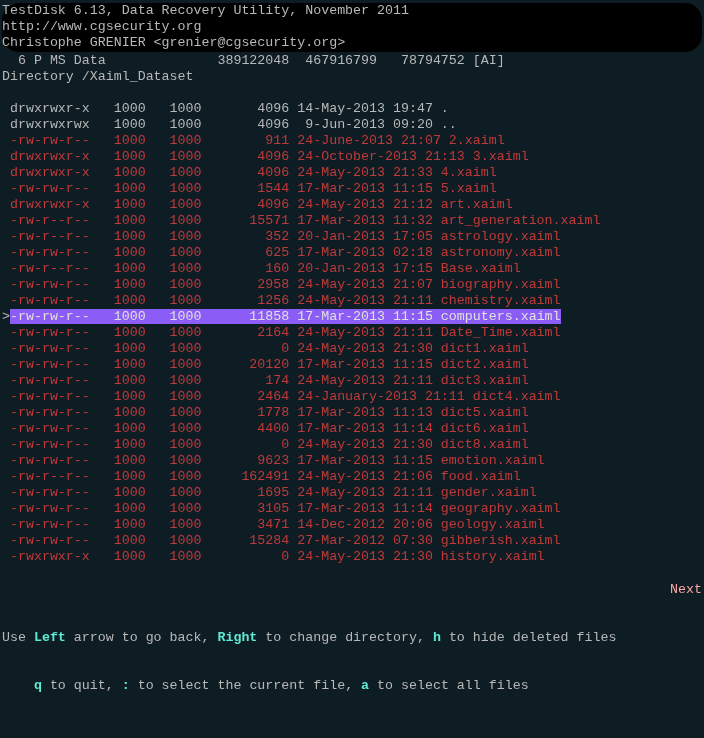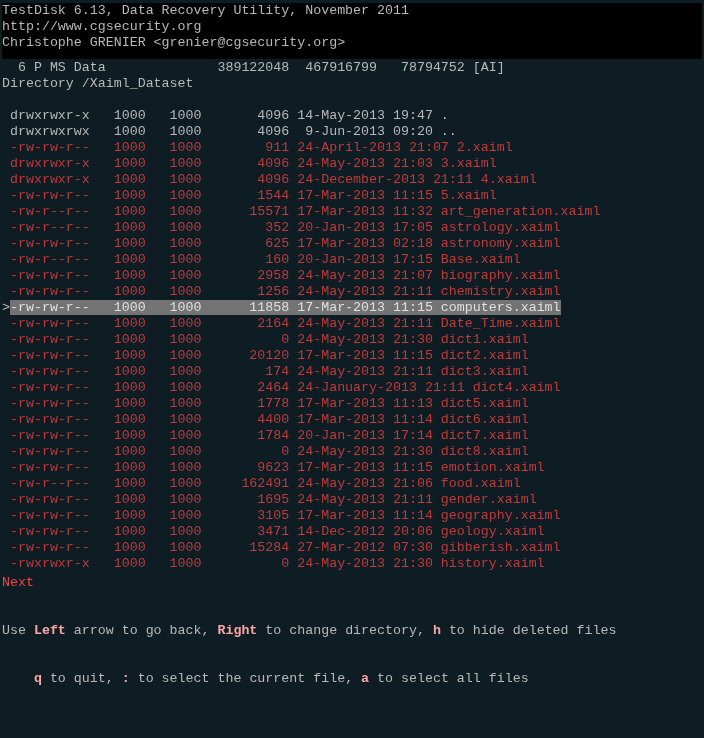--- a/index.html
+++ b/index.html
@@ -16,21 +16,22 @@
       line-height: 16px;
       color: #b8b8b8;
       overflow: hidden;
     }
     .terminal {
       padding: 3px 2px;
       background: #0e1c24;
     }
     .top-black {
       background: #000;
-      padding-bottom: 8px;
+      padding-bottom: 1px;
+      border-radius: 17px;
     }
     .header-line {
       color: #b8b8b8;
       white-space: pre;
     }
     .dark-area {
       background: #0e1c24;
       padding-top: 1px;
     }
     .info-line {
@@ -45,76 +46,76 @@
       margin-top: 16px;
     }
     .row {
       white-space: pre;
       color: #b8b8b8;
     }
     .row.deleted {
       color: #c03a3a;
     }
     .row.selected {
-      background: #737373;
+      background: #8b5cf6;
       color: #e0e0e0;
     }
     .cursor {
       display: inline;
       color: #b8b8b8;
     }
     .next-line {
-      text-align: left;
-      color: #ef4444;
-      margin-top: 3px;
+      text-align: right;
+      color: #fca5a5;
+      margin-top: 17px;
     }
     .footer {
       margin-top: 0px;
       white-space: pre;
     }
     .footer b {
       font-weight: bold;
-      color: #fca5a5;
+      color: #5eead4;
       font-family: Liberation Mono, monospace;
     }
   </style>
 </head>
 <body>
 
 <div class="terminal">
   <div class="top-black">
     <div class="header-line">TestDisk 6.13, Data Recovery Utility, November 2011</div>
     <div class="header-line">http://www.cgsecurity.org</div>
     <div class="header-line">Christophe GRENIER &lt;grenier@cgsecurity.org&gt;</div>
   </div>
   <div class="dark-area">
     <div class="info-line">  6 P MS Data              389122048  467916799   78794752 [AI]</div>
     <div class="dir-line">Directory /Xaiml_Dataset</div>
     <div class="listing" id="listing">
         <div class="row"> drwxrwxr-x   1000   1000       4096 14-May-2013 19:47 .</div>
         <div class="row"> drwxrwxrwx   1000   1000       4096  9-Jun-2013 09:20 ..</div>
-        <div class="row deleted"> -rw-rw-r--   1000   1000        911 24-April-2013 21:07 2.xaiml</div>
-        <div class="row deleted"> drwxrwxr-x   1000   1000       4096 24-May-2013 21:03 3.xaiml</div>
-        <div class="row deleted"> drwxrwxr-x   1000   1000       4096 24-December-2013 21:11 4.xaiml</div>
+        <div class="row deleted"> -rw-rw-r--   1000   1000        911 24-June-2013 21:07 2.xaiml</div>
+        <div class="row deleted"> drwxrwxr-x   1000   1000       4096 24-October-2013 21:13 3.xaiml</div>
+        <div class="row deleted"> drwxrwxr-x   1000   1000       4096 24-May-2013 21:33 4.xaiml</div>
         <div class="row deleted"> -rw-rw-r--   1000   1000       1544 17-Mar-2013 11:15 5.xaiml</div>
+        <div class="row deleted"> drwxrwxr-x   1000   1000       4096 24-May-2013 21:12 art.xaiml</div>
         <div class="row deleted"> -rw-r--r--   1000   1000      15571 17-Mar-2013 11:32 art_generation.xaiml</div>
         <div class="row deleted"> -rw-r--r--   1000   1000        352 20-Jan-2013 17:05 astrology.xaiml</div>
         <div class="row deleted"> -rw-rw-r--   1000   1000        625 17-Mar-2013 02:18 astronomy.xaiml</div>
         <div class="row deleted"> -rw-r--r--   1000   1000        160 20-Jan-2013 17:15 Base.xaiml</div>
         <div class="row deleted"> -rw-rw-r--   1000   1000       2958 24-May-2013 21:07 biography.xaiml</div>
         <div class="row deleted"> -rw-rw-r--   1000   1000       1256 24-May-2013 21:11 chemistry.xaiml</div>
         <div class="row"><span class="cursor">&gt;</span><span class="row selected" style="display:inline">-rw-rw-r--   1000   1000      11858 17-Mar-2013 11:15 computers.xaiml</span></div>
         <div class="row deleted"> -rw-rw-r--   1000   1000       2164 24-May-2013 21:11 Date_Time.xaiml</div>
         <div class="row deleted"> -rw-rw-r--   1000   1000          0 24-May-2013 21:30 dict1.xaiml</div>
         <div class="row deleted"> -rw-rw-r--   1000   1000      20120 17-Mar-2013 11:15 dict2.xaiml</div>
         <div class="row deleted"> -rw-rw-r--   1000   1000        174 24-May-2013 21:11 dict3.xaiml</div>
         <div class="row deleted"> -rw-rw-r--   1000   1000       2464 24-January-2013 21:11 dict4.xaiml</div>
         <div class="row deleted"> -rw-rw-r--   1000   1000       1778 17-Mar-2013 11:13 dict5.xaiml</div>
         <div class="row deleted"> -rw-rw-r--   1000   1000       4400 17-Mar-2013 11:14 dict6.xaiml</div>
-        <div class="row deleted"> -rw-rw-r--   1000   1000       1784 20-Jan-2013 17:14 dict7.xaiml</div>
         <div class="row deleted"> -rw-rw-r--   1000   1000          0 24-May-2013 21:30 dict8.xaiml</div>
         <div class="row deleted"> -rw-rw-r--   1000   1000       9623 17-Mar-2013 11:15 emotion.xaiml</div>
         <div class="row deleted"> -rw-r--r--   1000   1000     162491 24-May-2013 21:06 food.xaiml</div>
         <div class="row deleted"> -rw-rw-r--   1000   1000       1695 24-May-2013 21:11 gender.xaiml</div>
         <div class="row deleted"> -rw-rw-r--   1000   1000       3105 17-Mar-2013 11:14 geography.xaiml</div>
         <div class="row deleted"> -rw-rw-r--   1000   1000       3471 14-Dec-2012 20:06 geology.xaiml</div>
         <div class="row deleted"> -rw-rw-r--   1000   1000      15284 27-Mar-2012 07:30 gibberish.xaiml</div>
         <div class="row deleted"> -rwxrwxr-x   1000   1000          0 24-May-2013 21:30 history.xaiml</div>
       </div>
     <div class="next-line">Next</div>

